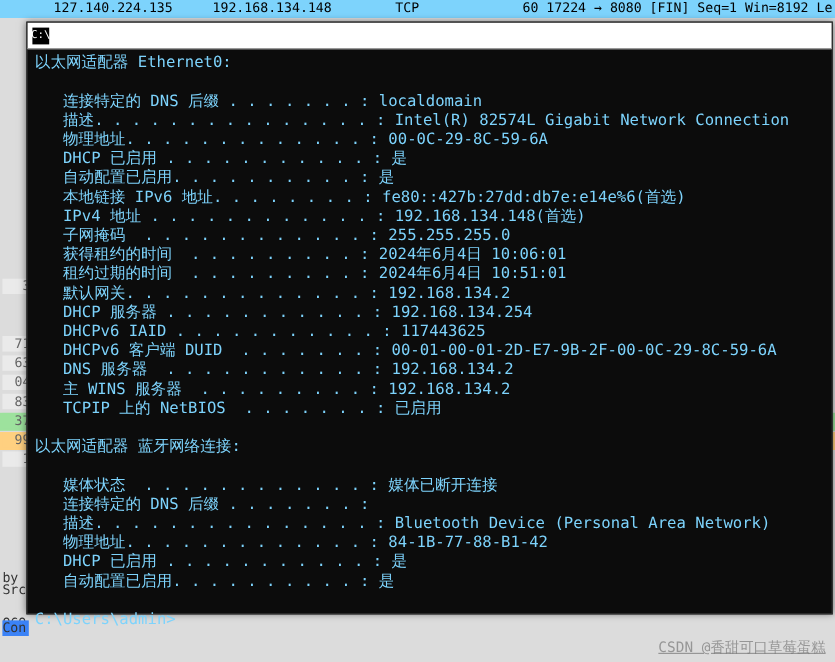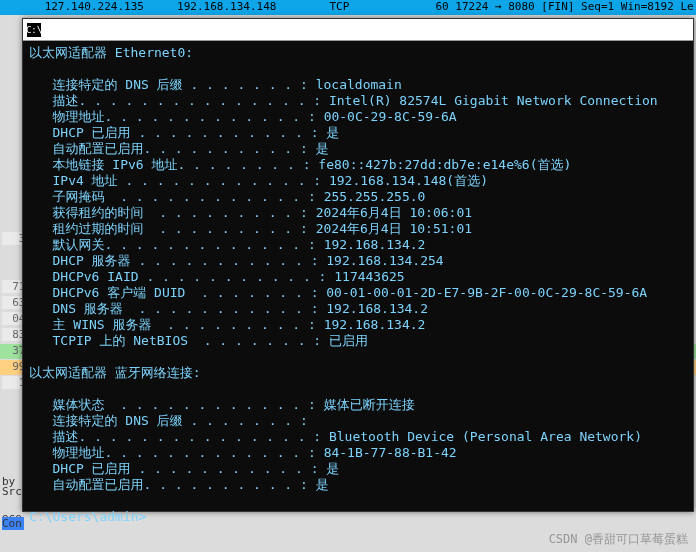--- a/index.html
+++ b/index.html
@@ -7,27 +7,27 @@
 .bg-row { position: absolute; left: 0; width: 696px; height: 15px; font-family: monospace; font-size: 11px; padding-left: 2px; white-space: nowrap; overflow: hidden; }
 .bg-num { display: inline-block; width: 30px; text-align: right; color: #666; background: #eaeaea; margin-right: 6px; }
 .bg-hl { background: #9de29d; }
 .bg-or { background: #ffd080; }
 .cmd-window { position: absolute; left: 22px; top: 18px; width: 672px; height: 494px; background: #0c0c0c; border: 1px solid #333; box-shadow: 0 0 6px rgba(0,0,0,0.5); }
 .titlebar { height: 22px; background: #fff; display: flex; align-items: center; padding: 0 4px; border-bottom: 1px solid #999; }
 .title-icon { width: 14px; height: 14px; background: #000; margin-right: 6px; display: inline-flex; align-items: center; justify-content: center; }
 .title-icon span { color: #fff; font-size: 9px; font-family: monospace; }
 .title-text { font-size: 11px; color: #000; }
 .console { padding: 4px 6px; color: #7dd3fc; font-size: 13px; line-height: 16px; font-family: "NSimSun", "SimSun", monospace; white-space: pre; overflow: hidden; }
-.watermark { position: absolute; right: 8px; bottom: 4px; color: rgba(120,120,120,0.7); font-size: 12px; }
+.watermark { position: absolute; right: 8px; bottom: 4px; color: rgba(120,120,120,0.7); font-size: 12px; text-decoration: underline; }
 .bottom-text { position: absolute; left: 2px; font-size: 11px; font-family: monospace; color: #333; margin-top: 45px; }
 </style>
 </head>
 <body>
 
-<div class="bg-row" style="top:0; background:#0ea5e9;">
+<div class="bg-row" style="top:0; background:#7dd3fc;">
   <span class="bg-num"> </span>
   <span>127.140.224.135</span>&nbsp;&nbsp;&nbsp;&nbsp;
   <span>192.168.134.148</span>&nbsp;&nbsp;&nbsp;&nbsp;&nbsp;&nbsp;&nbsp;
   <span>TCP</span>&nbsp;&nbsp;&nbsp;&nbsp;&nbsp;&nbsp;&nbsp;&nbsp;&nbsp;&nbsp;&nbsp;&nbsp;
   <span>60 17224 → 8080 [FIN] Seq=1 Win=8192 Le</span>
 </div>
 <div class="bg-row" style="top:232px;"><span class="bg-num">33</span></div>
 <div class="bg-row" style="top:280px;"><span class="bg-num">711</span></div>
 <div class="bg-row" style="top:296px;"><span class="bg-num">637</span></div>
 <div class="bg-row" style="top:312px;"><span class="bg-num">041</span></div>

